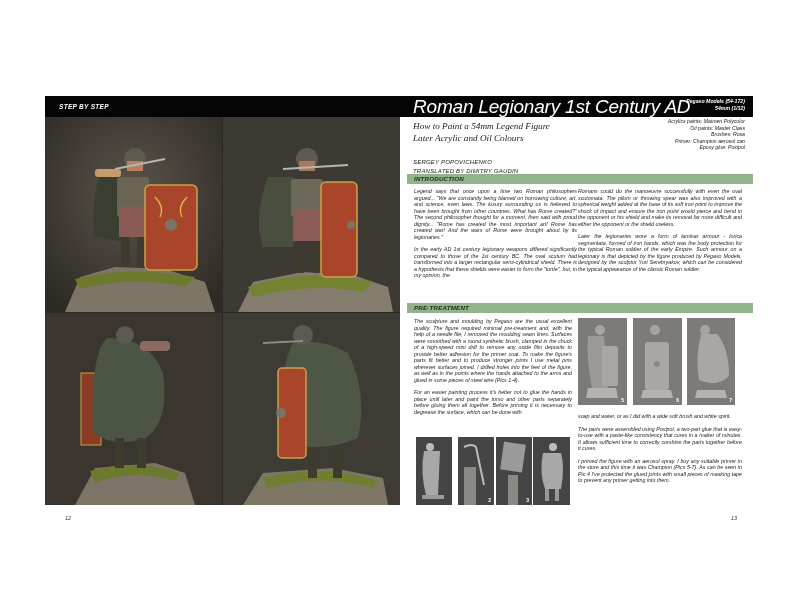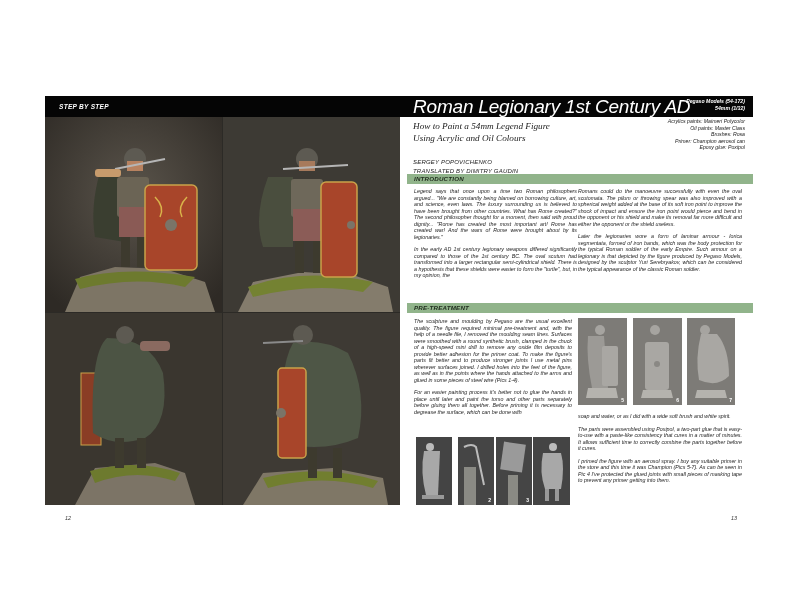--- a/index.html
+++ b/index.html
@@ -107,21 +107,21 @@
       <rect x="85" y="135" width="9" height="30" fill="#3d3a2e"></rect>
       <rect x="110" y="135" width="9" height="30" fill="#3d3a2e"></rect>
     </svg>
   </div>
 </div>
 
 <div class="abs page-num" style="left:65px;top:515px;">12</div>
 
 <div class="abs subtitle">
   <div>How to Paint a 54mm Legend Figure</div>
-  <div>Using Acrylic and Oil Colours</div>
+  <div>Later Acrylic and Oil Colours</div>
 </div>
 <div class="abs author">
   <div>SERGEY POPOVICHENKO</div>
   <div>TRANSLATED BY DIMITRY GAUDIN</div>
 </div>
 <div class="abs materials">
   <div>Acrylics paints: Maimeri Polycolor</div>
   <div>Oil paints: Master Class</div>
   <div>Brushes: Rosa</div>
   <div>Primer: Champion aerosol can</div>

